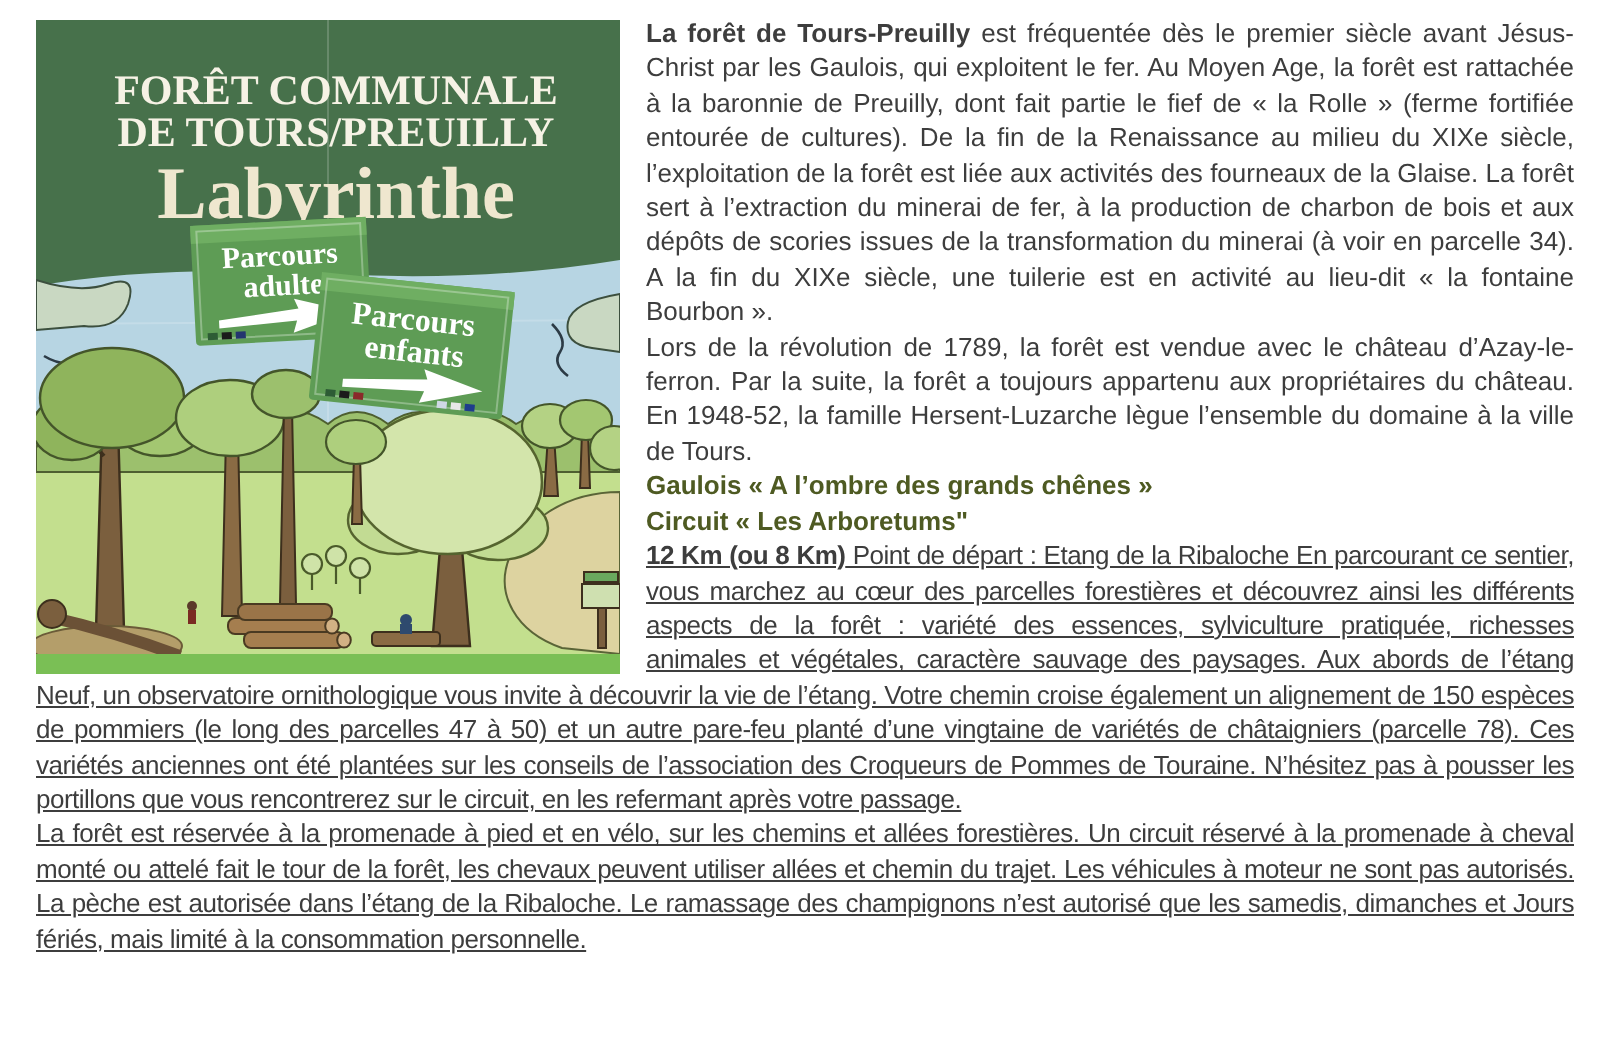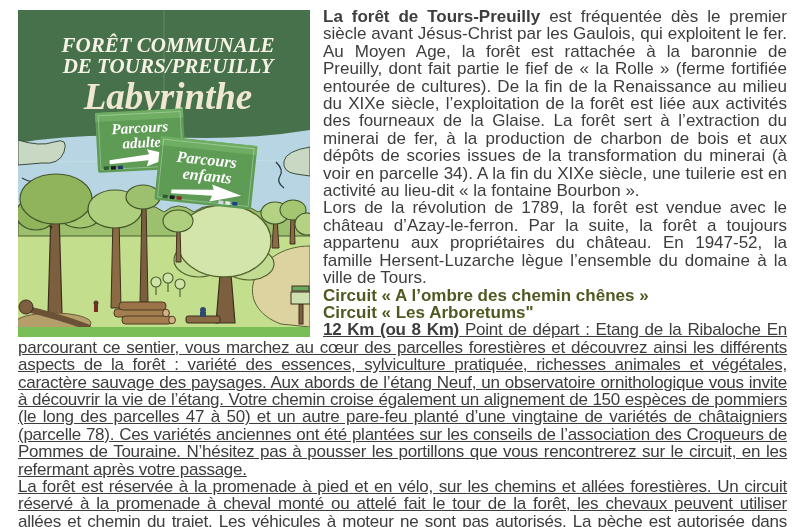--- a/index.html
+++ b/index.html
@@ -8,27 +8,26 @@
     font-family:"Liberation Sans", sans-serif;
     color:#3d3d3d;
   }
   .page { padding:8px 13px 0 18px; width:800px; }
 
   .poster {
     float:left;
     width:292px; height:327px;
     margin:2px 13px 0 0;
     display:block;
-    font-style:italic;
   }
   .poster svg { display:block; width:292px; height:327px; }
 
   .article p, .article h3 {
     text-align:justify;
-    font-size:17px;
+    font-size:13px;
     line-height:17.4px;
     color:#3d3d3d;
   }
   .article h3 {
     color:#4e5a22;
     font-weight:bold;
     text-align:left;
   }
   .lead { font-weight:bold; }
   .loose {
@@ -183,23 +182,23 @@
           <rect x="78" y="58" width="5" height="3.5" fill="#1e3c8c"></rect>
         </g>
       </g>
     </svg>
   </span>
 
   <div class="article">
 
     <p><span class="lead">La forêt de Tours-Preuilly</span><span> est fréquentée dès le premier siècle avant Jésus-Christ par les Gaulois, qui exploitent le fer. Au Moyen Age, la forêt est rattachée à la baronnie de Preuilly, dont fait partie le fief de « la Rolle » (ferme fortifiée entourée de cultures). De la fin de la Renaissance au milieu du XIXe siècle, l’exploitation de la forêt est liée aux activités des fourneaux de la Glaise. La forêt sert à l’extraction du minerai de fer, à la production de charbon de bois et aux dépôts de scories issues de la transformation du minerai (à voir en parcelle 34). A la fin du XIXe siècle, une tuilerie est en activité au lieu-dit « la fontaine Bourbon ».</span></p>
 
-    <p>Lors de la révolution de 1789, la forêt est vendue avec le château d’Azay-le-ferron. Par la suite, la forêt a toujours appartenu aux propriétaires du château. En 1947-52, la famille Hersent-Luzarche lègue l’ensemble du domaine à la ville de Tours.</p>
-
-    <h3>Circuit « A l’ombre des chemin chênes »</h3>
+    <p>Lors de la révolution de 1789, la forêt est vendue avec le château d’Azay-le-ferron. Par la suite, la forêt a toujours appartenu aux propriétaires du château. En 1948-52, la famille Hersent-Luzarche lègue l’ensemble du domaine à la ville de Tours.</p>
+
+    <h3>Gaulois « A l’ombre des grands chênes »</h3>
 
 
     <h3>Circuit « Les Arboretums"</h3>
 
     <p class="loose"><span class="lead">12 Km (ou 8 Km)</span><span> Point de départ : Etang de la Ribaloche En parcourant ce sentier, vous marchez au cœur des parcelles forestières et découvrez ainsi les différents aspects de la forêt : variété des essences, sylviculture pratiquée, richesses animales et végétales, caractère sauvage des paysages. Aux abords de l’étang Neuf, un observatoire ornithologique vous invite à découvrir la vie de l’étang. Votre chemin croise également un alignement de 150 espèces de pommiers (le long des parcelles 47 à 50) et un autre pare-feu planté d’une vingtaine de variétés de châtaigniers (parcelle 78). Ces variétés anciennes ont été plantées sur les conseils de l’association des Croqueurs de Pommes de Touraine. N’hésitez pas à pousser les portillons que vous rencontrerez sur le circuit, en les refermant après votre passage.</span></p>
 
     <p class="loose">La forêt est réservée à la promenade à pied et en vélo, sur les chemins et allées forestières. Un circuit réservé à la promenade à cheval monté ou attelé fait le tour de la forêt, les chevaux peuvent utiliser allées et chemin du trajet. Les véhicules à moteur ne sont pas autorisés. La pèche est autorisée dans l’étang de la Ribaloche. Le ramassage des champignons n’est autorisé que les samedis, dimanches et Jours fériés, mais limité à la consommation personnelle.</p>
 
   </div>
 </div>

